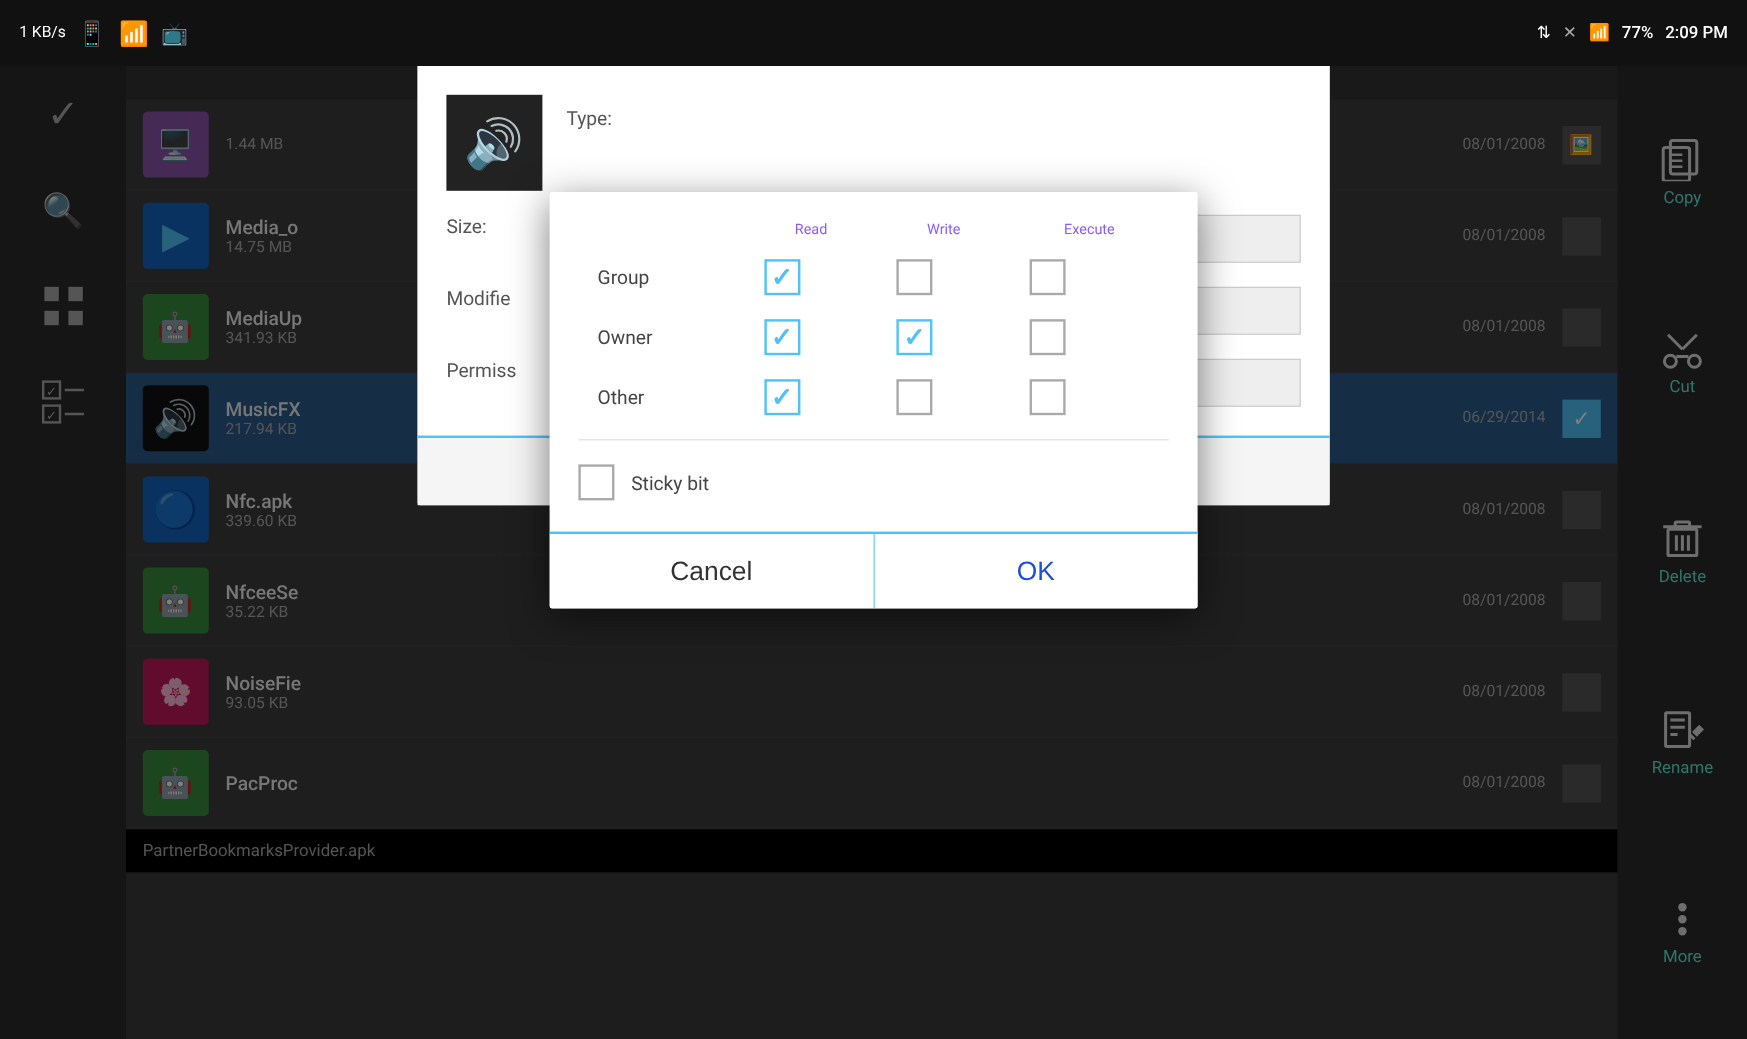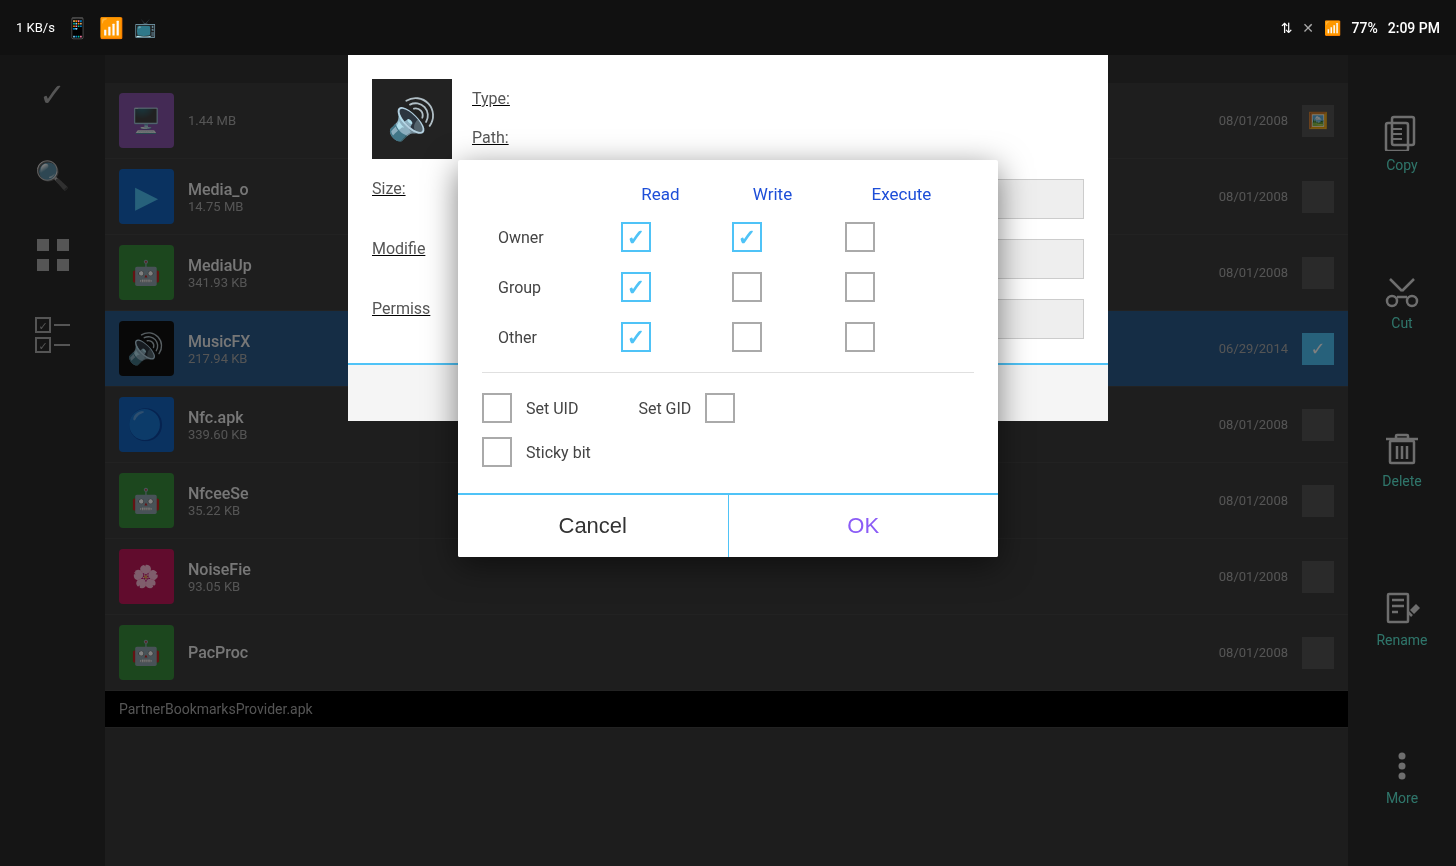--- a/index.html
+++ b/index.html
@@ -195,21 +195,20 @@
     }
     .dialog-body {
       padding: 14px 24px;
       background: white;
     }
     .dialog-row {
       display: flex;
       align-items: flex-start;
       padding: 10px 0;
       gap: 16px;
-      text-decoration: underline;
     }
     .dialog-row-label {
       color: #555;
       font-size: 16px;
       width: 110px;
       flex-shrink: 0;
     }
     .file-preview {
       width: 80px;
       height: 80px;
@@ -251,22 +250,22 @@
       background: white;
     }
     .perm-body {
       padding: 16px 24px;
     }
     .perm-table {
       width: 100%;
       border-collapse: collapse;
     }
     .perm-table th {
-      font-size: 17px;
-      color: #1d4ed8;
+      font-size: 12px;
+      color: #8b5cf6;
       font-weight: 400;
       padding: 8px 16px;
       text-align: center;
     }
     .perm-table td {
       padding: 10px 16px;
       text-align: center;
       font-size: 16px;
       color: #444;
     }
@@ -329,21 +328,21 @@
       cursor: pointer;
       background: white;
       border: none;
       border-right: 1px solid #4fc3f7;
     }
     .perm-ok-btn {
       flex: 1;
       padding: 18px;
       text-align: center;
       font-size: 22px;
-      color: #8b5cf6;
+      color: #1d4ed8;
       cursor: pointer;
       background: white;
       border: none;
     }
   </style>
 </head>
 <body>
 
 <div class="status-bar">
   <div class="status-left">
@@ -533,23 +532,20 @@
 <div class="overlay"></div>
 
 <div class="properties-dialog">
   <div class="dialog-title-bar">Properties</div>
   <div class="dialog-body">
     <div style="display:flex; gap:20px; padding:10px 0;">
       <div class="file-preview">🔊</div>
       <div style="flex:1;">
         <div class="dialog-row">
           <span class="dialog-row-label">Type:</span>
-        </div>
-        <div class="dialog-row">
-          <span class="dialog-row-label">Path:</span>
         </div>
       </div>
     </div>
     <div class="dialog-row">
       <span class="dialog-row-label">Size:</span>
       <div style="width:680px; height:40px; background:#eee; border:1px solid #ccc;"></div>
     </div>
     <div class="dialog-row">
       <span class="dialog-row-label">Modifie</span>
       <div style="width:680px; height:40px; background:#eee; border:1px solid #ccc;"></div>
@@ -568,38 +564,38 @@
       <thead>
         <tr>
           <th></th>
           <th>Read</th>
           <th>Write</th>
           <th>Execute</th>
         </tr>
       </thead>
       <tbody>
         <tr>
-          <td>Owner</td>
+          <td>Group</td>
           <td>
             <div class="checkbox checked"></div>
           </td>
           <td>
-            <div class="checkbox checked"></div>
+            <div class="checkbox"></div>
           </td>
           <td>
             <div class="checkbox"></div>
           </td>
         </tr>
         <tr>
-          <td>Group</td>
+          <td>Owner</td>
           <td>
             <div class="checkbox checked"></div>
           </td>
           <td>
-            <div class="checkbox"></div>
+            <div class="checkbox checked"></div>
           </td>
           <td>
             <div class="checkbox"></div>
           </td>
         </tr>
         <tr>
           <td>Other</td>
           <td>
             <div class="checkbox checked"></div>
           </td>
@@ -609,30 +605,20 @@
           <td>
             <div class="checkbox"></div>
           </td>
         </tr>
       </tbody>
     </table>
 
     <hr class="perm-divider">
 
     <div class="perm-extra">
-      <div class="perm-extra-row">
-        <div class="perm-extra-item">
-          <div class="checkbox"></div>
-          <span>Set UID</span>
-        </div>
-        <div class="perm-extra-item">
-          <span>Set GID</span>
-          <div class="checkbox"></div>
-        </div>
-      </div>
       <div class="perm-extra-item">
         <div class="checkbox"></div>
         <span>Sticky bit</span>
       </div>
     </div>
   </div>
 
   <div class="perm-actions">
     <button class="perm-cancel-btn">Cancel</button>
     <button class="perm-ok-btn">OK</button>

